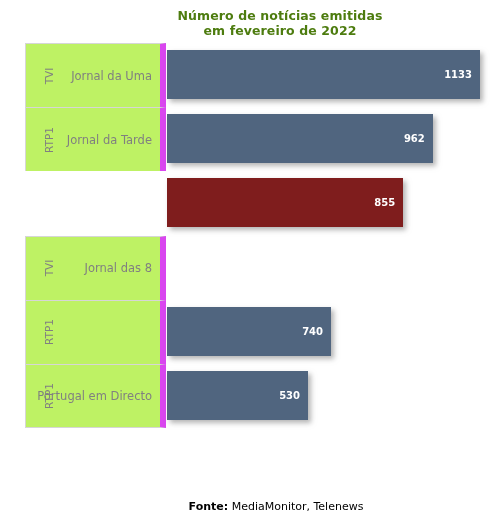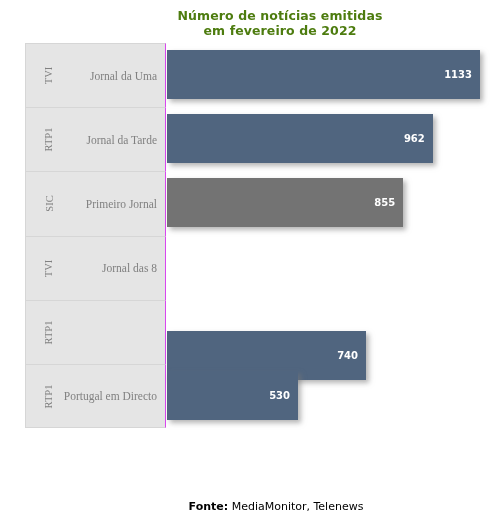--- a/index.html
+++ b/index.html
@@ -54,24 +54,23 @@
 
   
   .label-cell {
     position: absolute;
     left: 0;
     top: 0;
     width: 141px;
     height: 100%;
     box-sizing: border-box;
     border-left: 1px solid #d6d6d6;
-    border-right: 1px solid #d946ef;
+    border-right: 6px solid #d946ef;
     border-top: 1px solid #d6d6d6;
-    background: #e5e5e5;
-    font-family: Liberation Serif, serif;
+    background: #bef264;
   }
   .row:last-child .label-cell {
     border-bottom: 1px solid #d6d6d6;
   }
 
   .channel-label {
     position: absolute;
     left: 3px;
     top: 0;
     width: 40px;
@@ -185,28 +184,22 @@
       </div>
       <div class="bar-track">
         <div class="bar" style="width: 265.76px; background: rgb(80, 101, 127);">
           <div class="bar-value">962</div>
         </div>
       </div>
     </div>
 
 
     <div class="row">
-      <div class="label-cell">
-        <div class="channel-label">
-          <span>SIC</span>
-        </div>
-        <div class="program-label">Primeiro Jornal</div>
-      </div>
-      <div class="bar-track">
-        <div class="bar" style="width: 236.2px; background: #737373;">
+      <div class="bar-track">
+        <div class="bar" style="width: 236.2px; background: #7f1d1d;">
           <div class="bar-value">855</div>
         </div>
       </div>
     </div>
 
     <div class="row">
       <div class="label-cell">
         <div class="channel-label">
           <span>TVI</span>
         </div>
@@ -214,35 +207,35 @@
       </div>
     </div>
 
     <div class="row">
       <div class="label-cell">
         <div class="channel-label">
           <span>RTP1</span>
         </div>
       </div>
       <div class="bar-track">
-        <div class="bar" style="width: 199px; background: rgb(80, 101, 127); margin-top: 24px;">
+        <div class="bar" style="width: 164px; background: rgb(80, 101, 127);">
           <div class="bar-value">740</div>
         </div>
       </div>
     </div>
 
     <div class="row">
       <div class="label-cell">
         <div class="channel-label">
           <span>RTP1</span>
         </div>
         <div class="program-label">Portugal em Directo</div>
       </div>
       <div class="bar-track">
-        <div class="bar" style="width: 131px; background: rgb(80, 101, 127);">
+        <div class="bar" style="width: 141px; background: rgb(80, 101, 127);">
           <div class="bar-value">530</div>
         </div>
       </div>
     </div>
 
   </div>
 
   <div class="chart-footer">
     <span class="src-label">Fonte:</span>
     <span class="src-value">MediaMonitor, Telenews</span>

